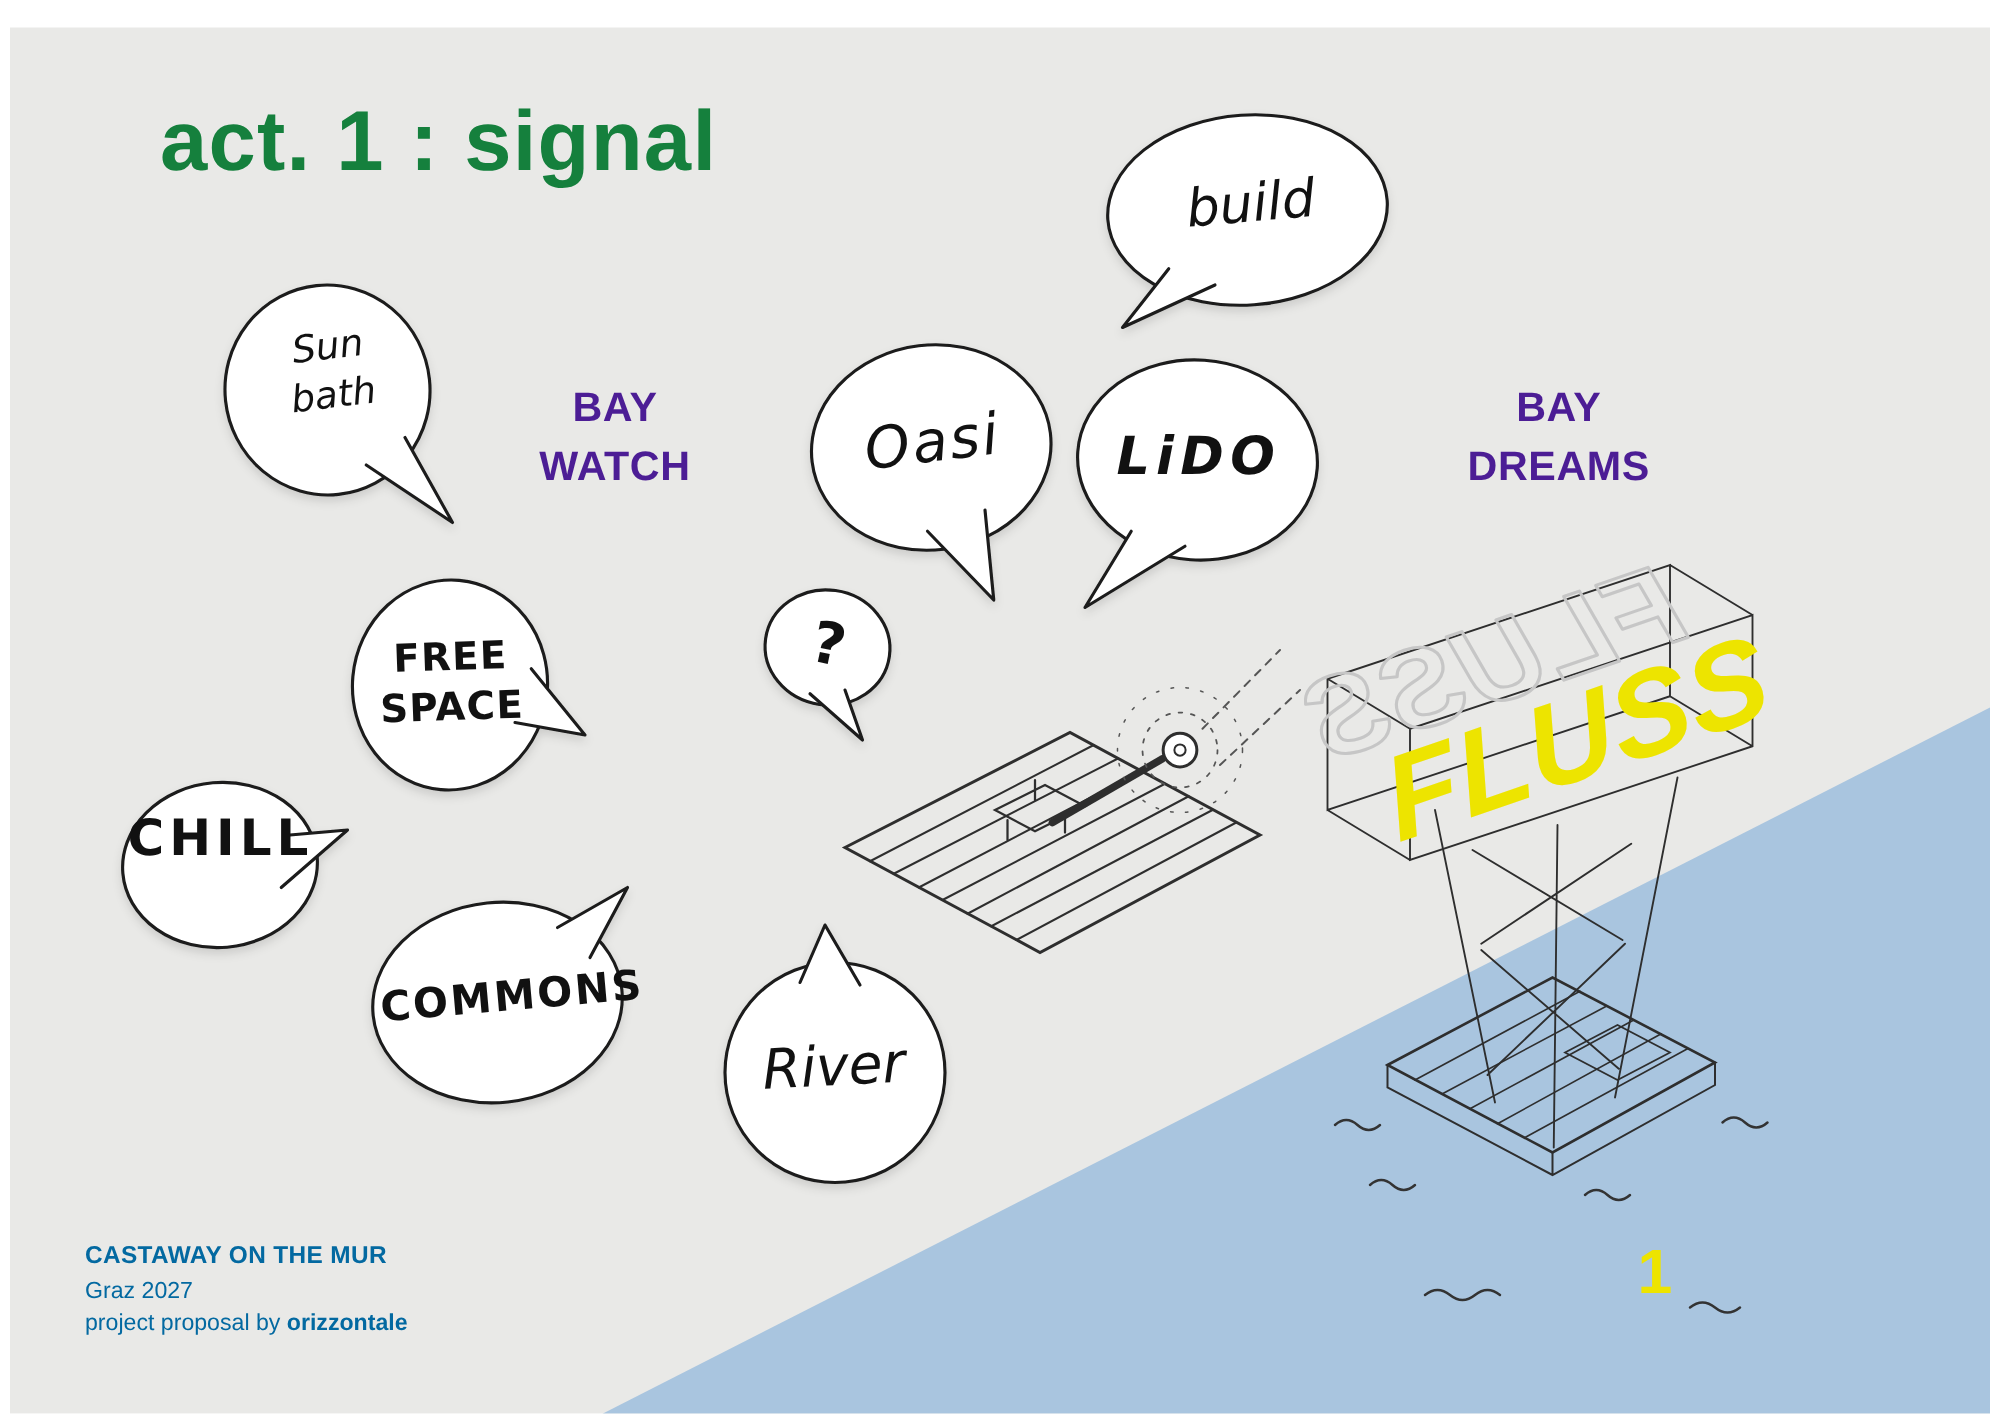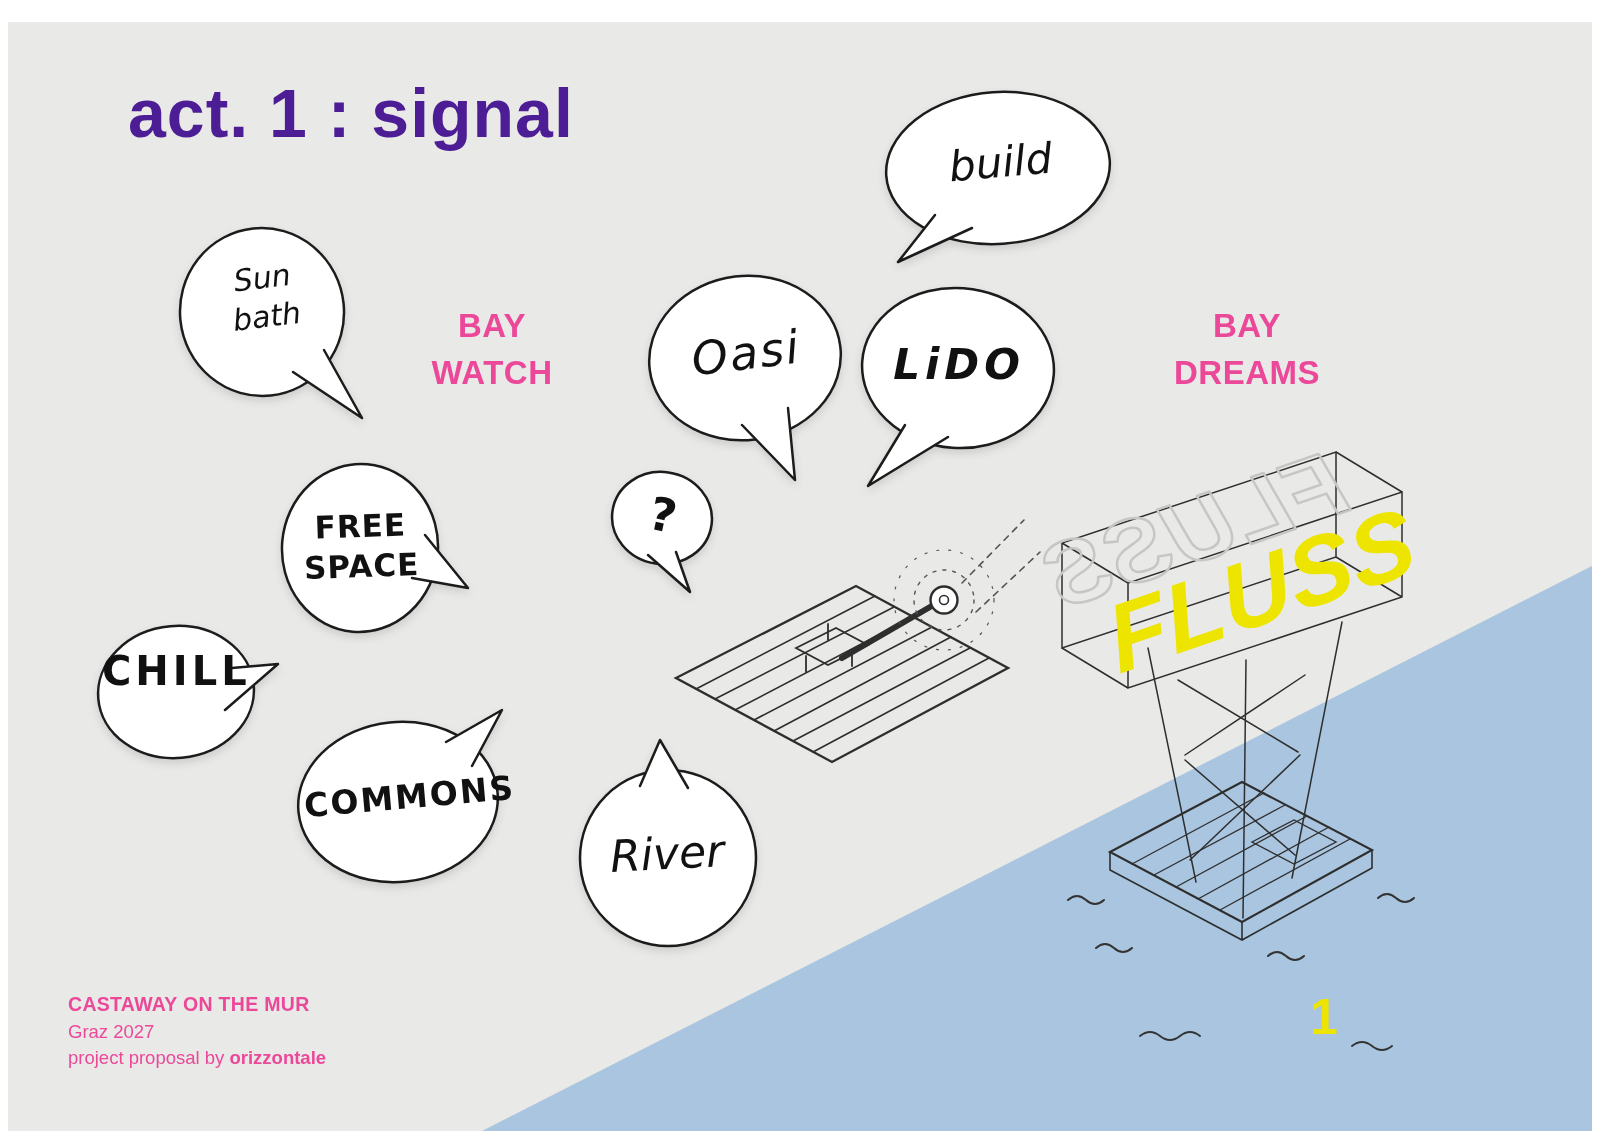--- a/index.html
+++ b/index.html
@@ -6,41 +6,41 @@
   .canvas {
     position:relative; width:1600px; height:1131px; overflow:hidden;
     background:#ffffff; font-family:"Liberation Sans", sans-serif; color:#141414;
   }
   svg.art { position:absolute; left:0; top:0; }
   .txt { position:absolute; }
   .pre { white-space:pre-line; }
 
   .title {
     left:128px; top:74px; font-size:68px; font-weight:800; letter-spacing:1px;
-    font-family:"Liberation Sans", sans-serif; color:#4c1d95;
+    font-family:"Liberation Sans", sans-serif; color:#15803d;
   }
   .col-label {
     font-size:33px; font-weight:700; text-align:center; line-height:1.42;
-    letter-spacing:0.5px; color:#ec4899;
+    letter-spacing:0.5px; color:#4c1d95;
   }
   #bay-watch  { left:412px;  top:303px; width:160px; }
   #bay-dreams { left:1152px; top:303px; width:190px; }
 
   .bubble-text { position:absolute; text-align:center; color:#111; font-family:"DejaVu Sans", sans-serif; }
   .t-sunbath   { left:192px; top:258px; width:145px; font-size:30px; line-height:1.3; transform:rotate(-7deg); font-style:italic; }
   .t-build     { left:928px; top:138px; width:145px; font-size:42px; font-style:italic; transform:rotate(-5deg); }
   .t-oasi      { left:672px; top:326px; width:148px; font-size:46px; font-style:italic; letter-spacing:2px; transform:rotate(-7deg); }
   .t-lido      { left:884px; top:340px; width:150px; font-size:42px; font-weight:700; letter-spacing:5px;font-style:italic; }
   .t-question  { left:636px; top:488px; width:54px;  font-size:46px; font-weight:600; transform:rotate(12deg); }
   .t-freespace { left:298px; top:506px; width:126px; font-size:31px; font-weight:700; line-height:1.3; letter-spacing:1px; transform:rotate(-2deg); }
   .t-chill     { left:102px; top:648px; width:148px; font-size:40px; font-weight:600; letter-spacing:4px; }
   .t-commons   { left:304px; top:778px; width:188px; font-size:33px; font-weight:600; letter-spacing:2px; transform:rotate(-5deg); }
   .t-river     { left:588px; top:828px; width:158px; font-size:44px; font-style:italic; transform:rotate(-3deg); }
 
-  .footer { left:68px; top:991px; font-size:18.5px; line-height:1.42; color:#ec4899; }
+  .footer { left:68px; top:991px; font-size:18.5px; line-height:1.42; color:#0369a1; }
   .footer .proj { font-weight:700; font-size:19.5px; letter-spacing:0.3px; }
   .footer b { font-weight:700; }
 
   .page-num {
     left:1310px; top:988px; font-size:50px; font-weight:800; color:#ede400;
     font-family:"Liberation Sans", sans-serif;
   }
 </style>
 </head>
 <body>

